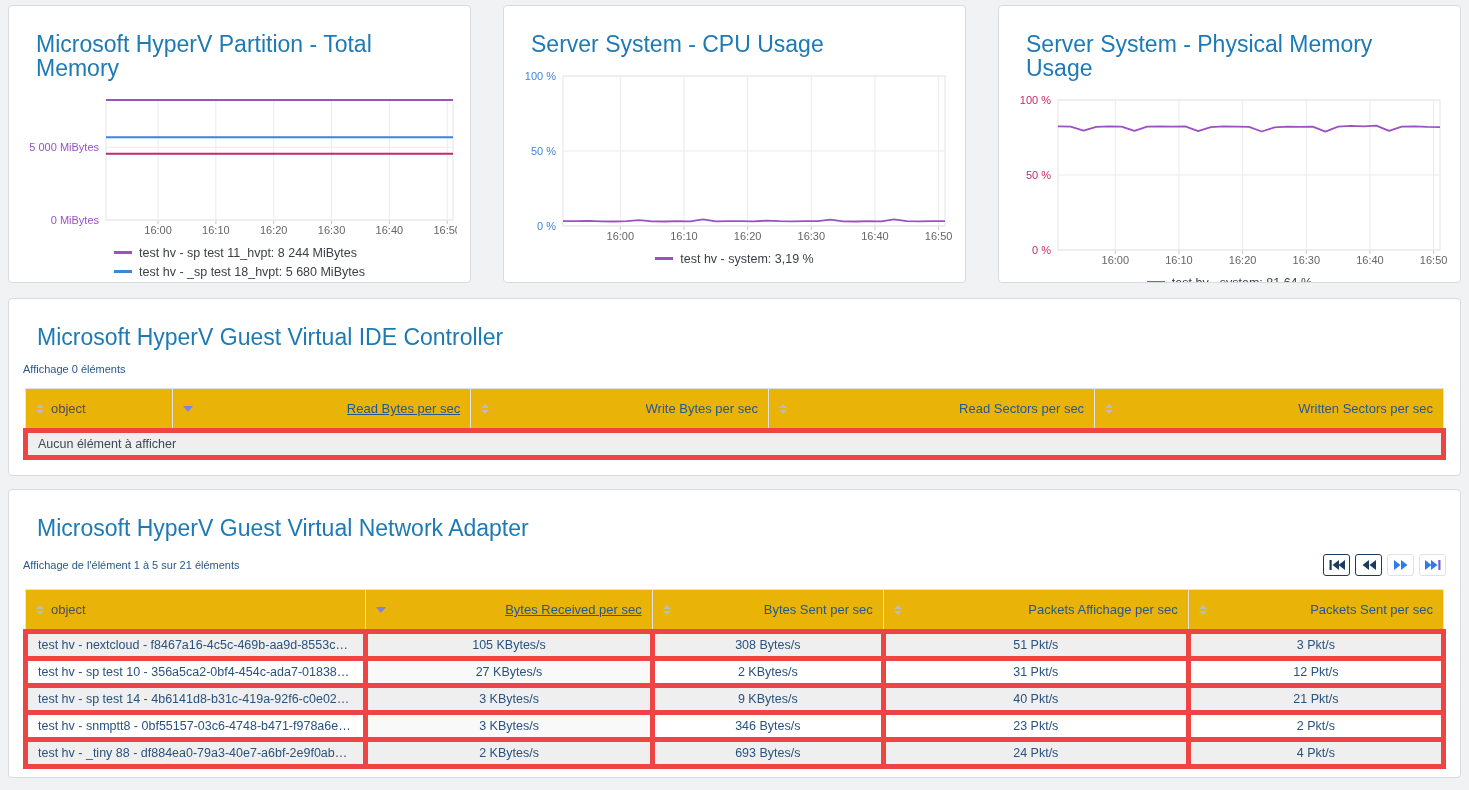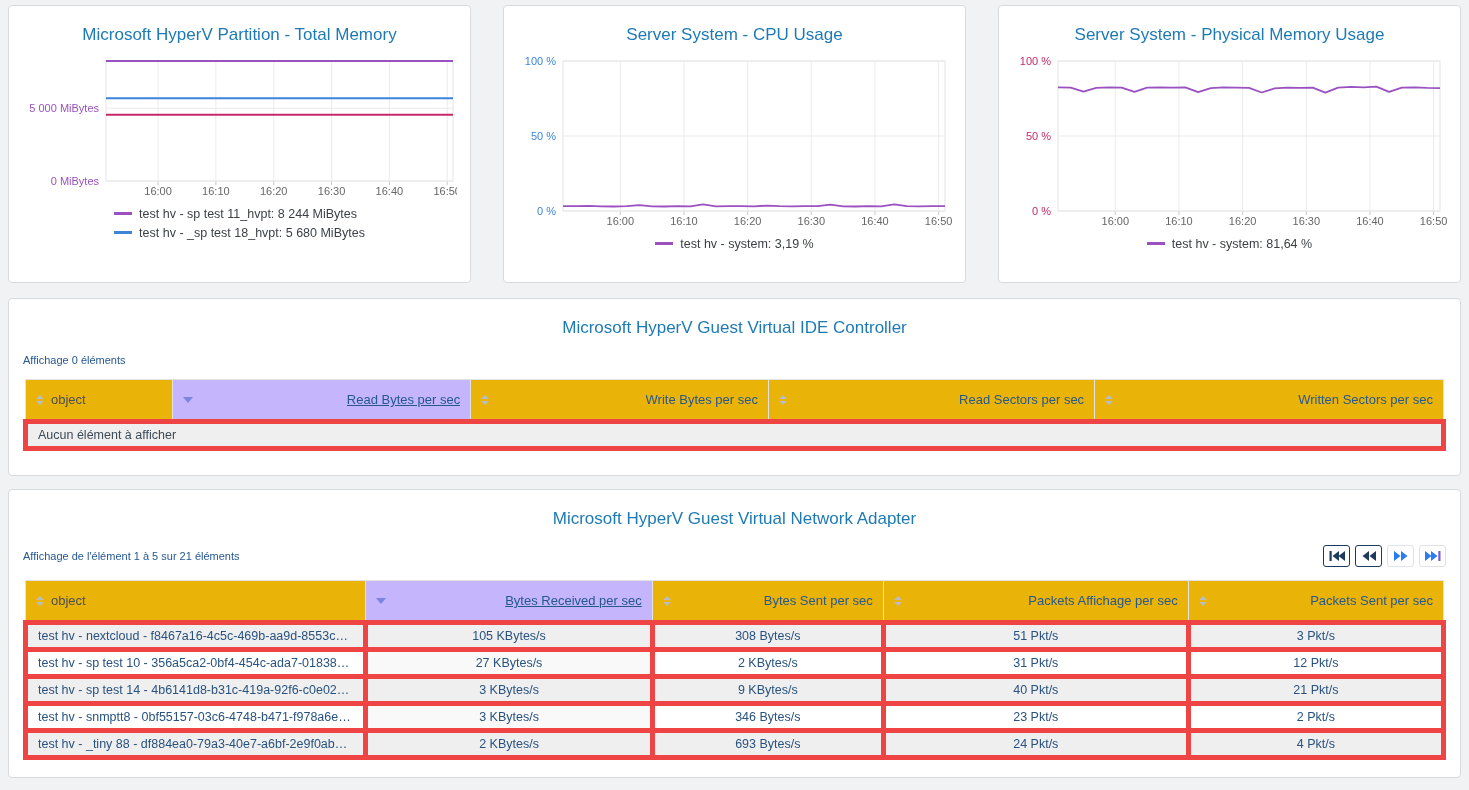--- a/index.html
+++ b/index.html
@@ -11,26 +11,25 @@
     color:#2c3e50;
   }
   .page { padding:5px 8px 0 8px; }
 
   .panel {
     background:#fff;
     border:1px solid #d8dbde;
     border-radius:4px;
   }
   .panel-title {
-    margin:5px;
-    font-size:17px;
+    margin:14px;
+    font-size:23px;
     font-weight:400;
     color:#1e7ab5;
     line-height:24px;
-    text-align:center;
   }
 
   
   .charts-row { display:flex; gap:32px; margin-bottom:15px; }
   .chart-panel { flex:1 1 0; height:278px; padding:12px 13px; overflow:hidden; }
   .chart-wrap { margin-top:8px; }
   svg.chart { display:block; }
 
   .legend { text-align:center; margin-top:4px; }
   .legend-inner { display:inline-block; text-align:left; }
@@ -58,21 +57,21 @@
   }
   table.data-table th {
     height:42px;
     padding:0 10px;
     font-weight:400;
     font-size:13px;
     color:#255891;
     border:1px solid #e2e2e2;
     background:#eab308;
   }
-  table.data-table th.sorted { background:#c4b5fd; }
+  table.data-table th.sorted { background:#eab308; }
   table.data-table th .th-inner { display:flex; align-items:center; }
   table.data-table th .lbl { white-space:nowrap; overflow:hidden; }
   table.data-table th .lbl.left { margin-left:7px; color:#4a4f55; }
   table.data-table th .lbl.right { margin-left:auto; }
   table.data-table th .lbl.sorted-lbl { text-decoration:underline; color:#255891; }
 
   .sort-both { display:inline-flex; flex-direction:column; gap:2px; flex:0 0 auto; }
   .sort-both i { display:block; width:0; height:0; border-left:4px solid transparent; border-right:4px solid transparent; }
   .sort-both .up { border-bottom:4px solid #b9bdc2; }
   .sort-both .down { border-top:4px solid #b9bdc2; }

